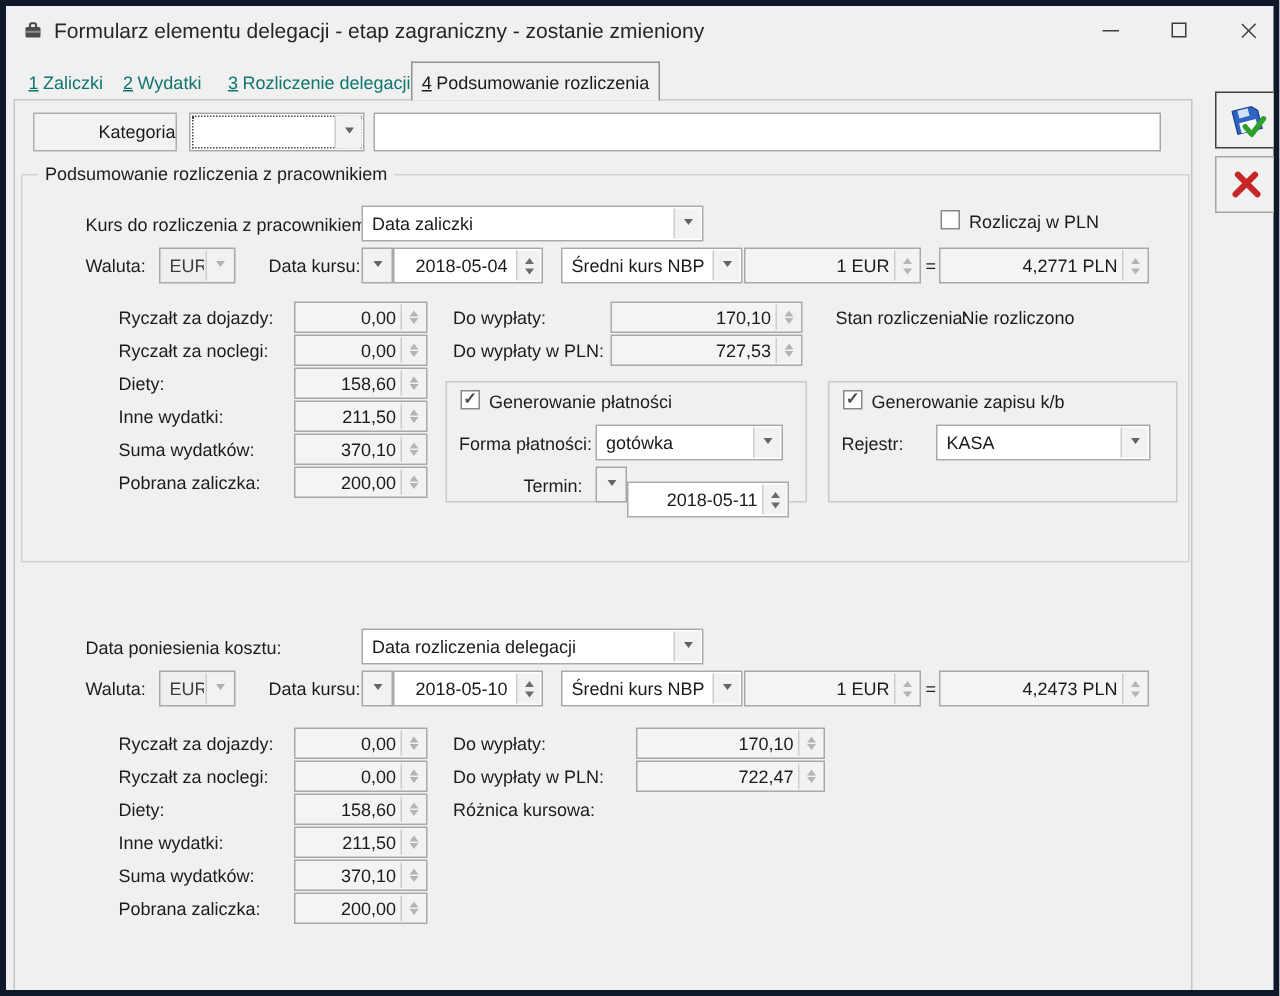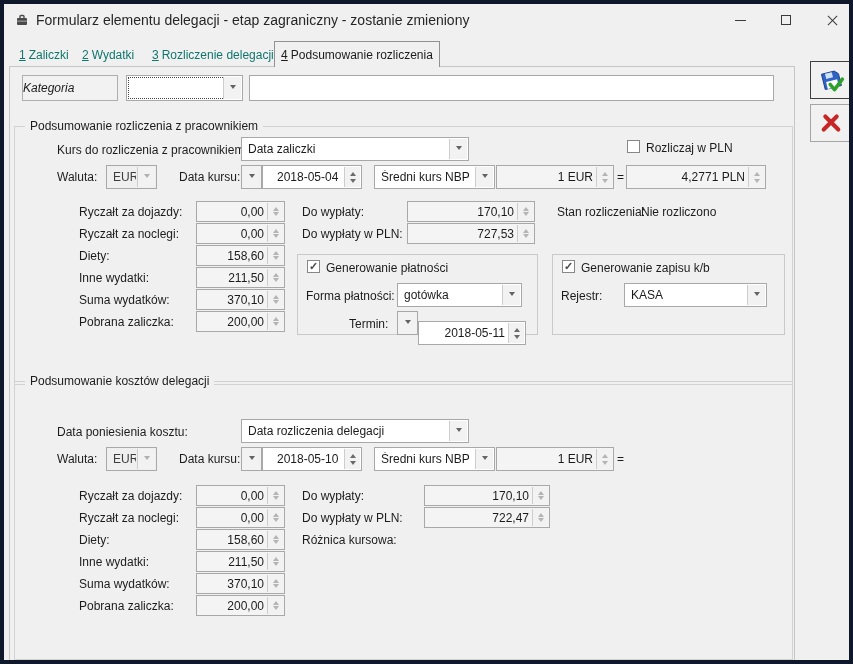--- a/index.html
+++ b/index.html
@@ -53,21 +53,21 @@
   .combo.dis .cbtn .td{border-top-color:#b0b0b0;}
   .combo.focus{outline:1px dotted #444;outline-offset:-3px;}
   .dropbtn{position:absolute;border:1px solid #a8a8a8;box-sizing:border-box;background:#f2f2f2;
            display:flex;align-items:center;justify-content:center;z-index:2;}
   .dropbtn .td{border-top-color:#636363;}
   
   .chkbox{position:absolute;width:13px;height:13px;border:1px solid #878787;background:#fff;box-sizing:border-box;
           font-size:11px;line-height:11px;text-align:center;color:#4b4b4b;font-weight:bold;z-index:2;}
   
   .btn{position:absolute;border:1px solid #aeaeae;background:#f2f2f2;box-sizing:border-box;
-       font-size:12px;color:#1b1b1b;display:flex;align-items:center;justify-content:flex-start;z-index:2;font-style:italic;}
+       font-size:12px;color:#1b1b1b;display:flex;align-items:center;justify-content:flex-end;z-index:2;}
   .side-btn{position:absolute;left:806px;width:41px;height:38px;background:#f1f1f1;border:1px solid #a5a5a5;
             box-sizing:border-box;display:flex;align-items:center;justify-content:center;z-index:2;}
   .side-btn.default{border:1px solid #3f3f3f;}
 </style>
 </head>
 <body>
 
 <div class="win">
 
   <svg class="abs" style="left:10px;top:8px;" width="16" height="16" viewBox="0 0 16 16">
@@ -124,21 +124,21 @@
       </g>
       <path d="M15 21 l5 6 l9 -12" fill="none" stroke="#2ea12b" stroke-width="4" stroke-linecap="round" stroke-linejoin="round"></path>
     </svg>
   </div>
   <div class="side-btn" style="top:100px;">
     <svg width="26" height="26" viewBox="0 0 32 32">
       <path d="M9 8 L25 24 M23 8 L7 24" stroke="#c62626" stroke-width="5" stroke-linecap="round"></path>
     </svg>
   </div>
 
-  <div class="grp" style="left:10px;top:112px;width:779px;height:259px;margin-top:10px;">
+  <div class="grp" style="left:10px;top:112px;width:779px;height:259px;">
     <span class="leg">Podsumowanie rozliczenia z pracownikiem</span>
   </div>
 
   <div class="lbl" style="left:53px;top:138px;">Kurs do rozliczenia z pracownikiem:</div>
   <div class="combo" style="left:237px;top:133px;width:228px;height:24px;">
     <span class="cval">Data zaliczki</span>
     <span class="cbtn">
         <i class="td"></i>
       </span>
   </div>
@@ -279,23 +279,20 @@
   <span class="chkbox" style="left:558px;top:256px;">✓</span>
   <div class="lbl" style="left:577px;top:256px;">Generowanie zapisu k/b</div>
   <div class="lbl" style="left:557px;top:284px;">Rejestr:</div>
   <div class="combo" style="left:620px;top:279px;width:143px;height:24px;">
     <span class="cval">KASA</span>
     <span class="cbtn">
         <i class="td"></i>
       </span>
   </div>
 
-  <div class="grp" style="left:10px;top:377px;width:779px;height:279px;">
-    <span class="leg">Podsumowanie kosztów delegacji</span>
-  </div>
 
   <div class="lbl" style="left:53px;top:420px;">Data poniesienia kosztu:</div>
   <div class="combo" style="left:237px;top:415px;width:228px;height:24px;">
     <span class="cval">Data rozliczenia delegacji</span>
     <span class="cbtn">
         <i class="td"></i>
       </span>
   </div>
 
   <div class="lbl" style="left:53px;top:447px;">Waluta:</div>
@@ -323,20 +320,27 @@
       </span>
   </div>
   <div class="fld" style="left:492px;top:443px;width:118px;height:24px;">
     <span class="val">1 EUR</span>
     <span class="spin">
         <i class="tu"></i>
         <i class="td"></i>
       </span>
   </div>
   <div class="lbl" style="left:613px;top:447px;">=</div>
+  <div class="fld" style="left:622px;top:443px;width:140px;height:24px;">
+    <span class="val">4,2473 PLN</span>
+    <span class="spin">
+        <i class="tu"></i>
+        <i class="td"></i>
+      </span>
+  </div>
 
   <div class="lbl" style="left:75px;top:484px;">Ryczałt za dojazdy:</div>
   <div class="fld" style="left:192px;top:481px;width:89px;height:21px;">
     <span class="val">0,00</span>
     <span class="spin">
         <i class="tu"></i>
         <i class="td"></i>
       </span>
   </div>
   <div class="lbl" style="left:75px;top:506px;">Ryczałt za noclegi:</div>

